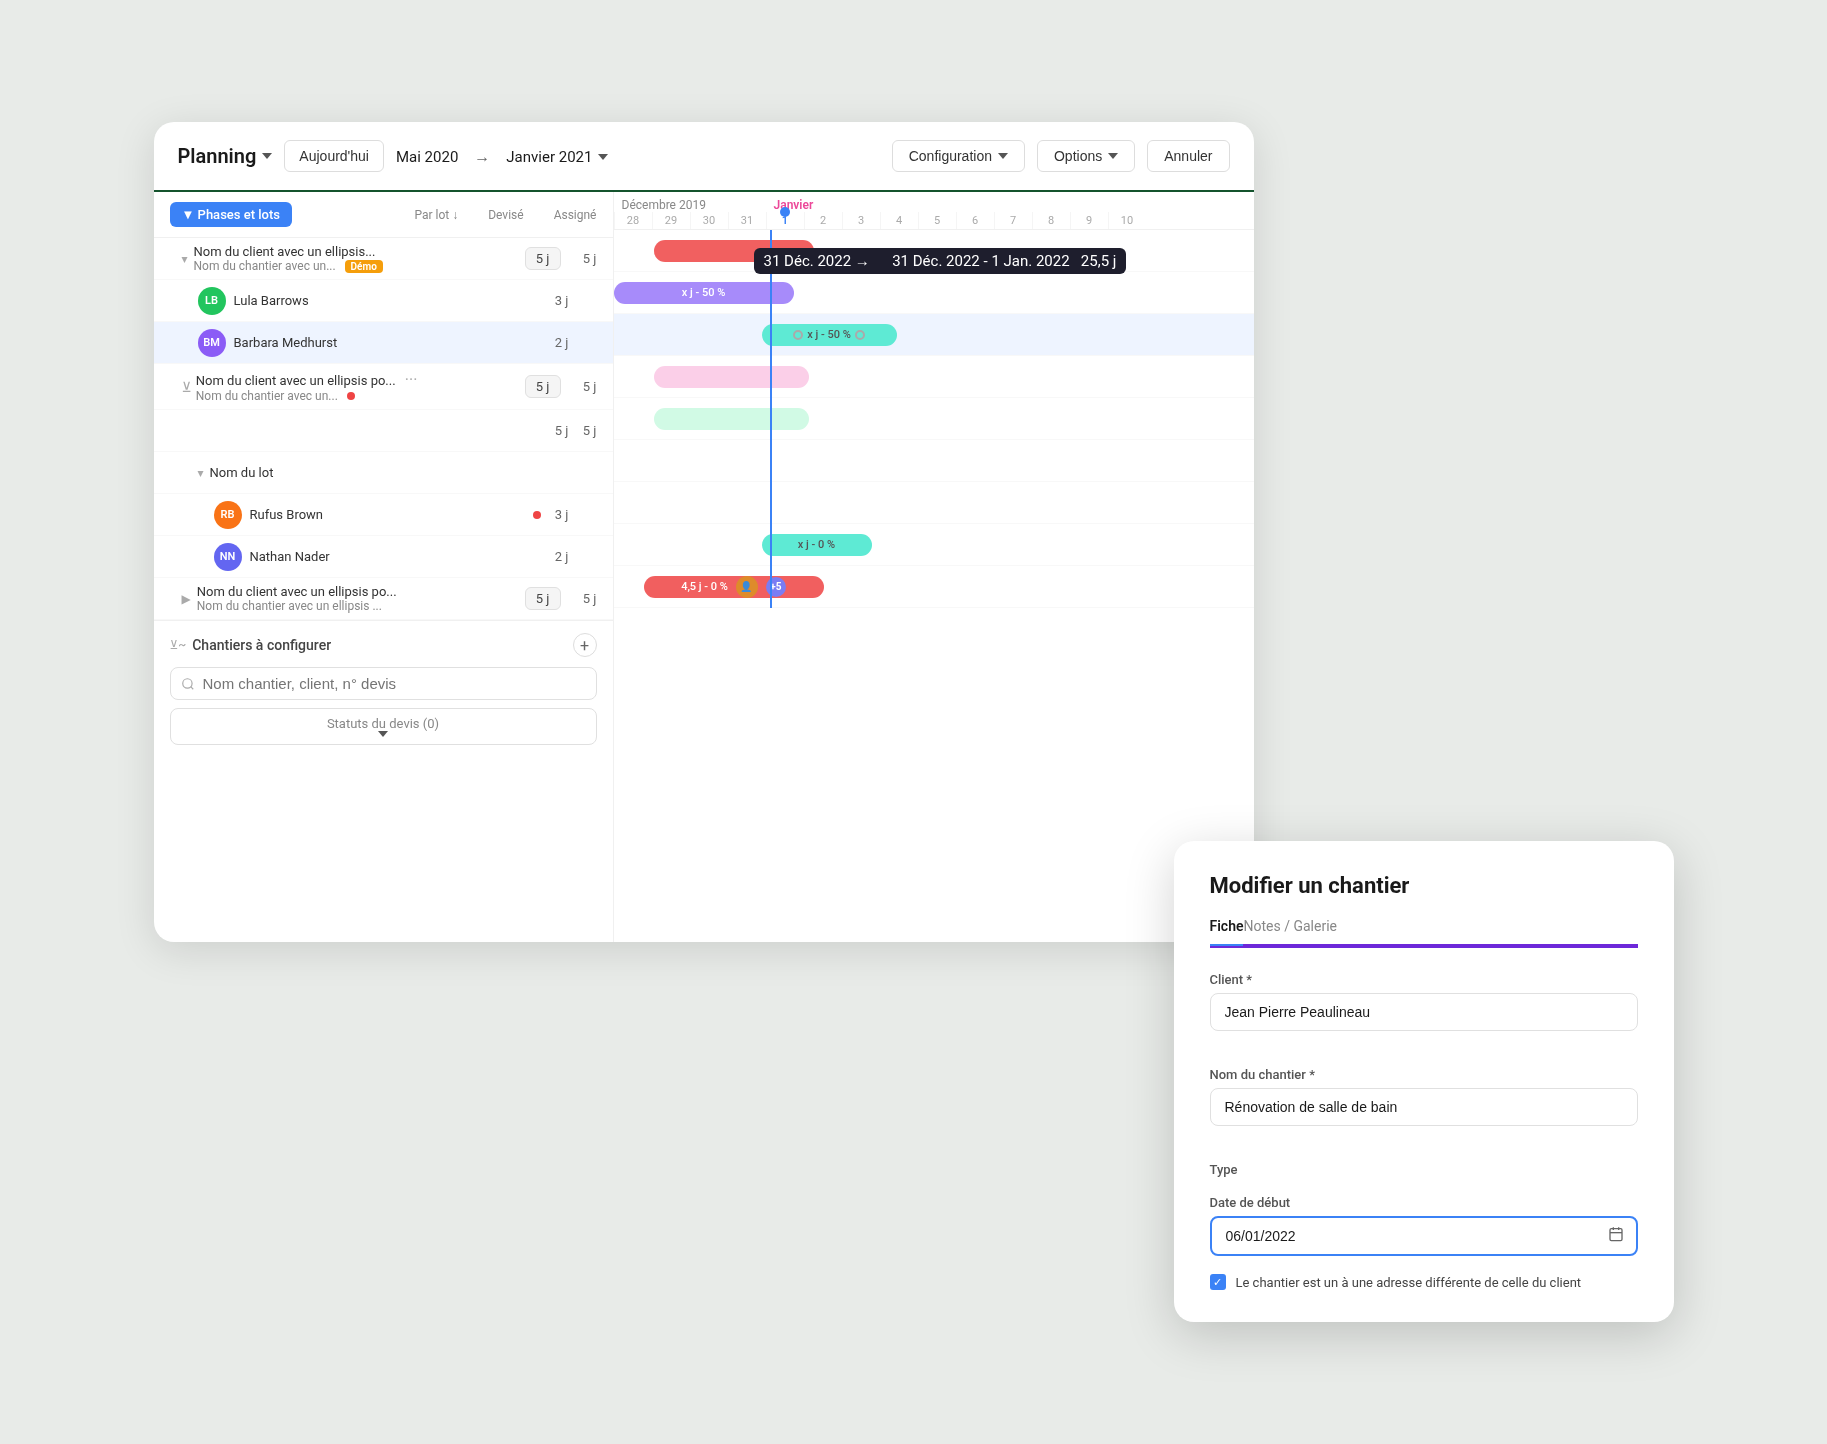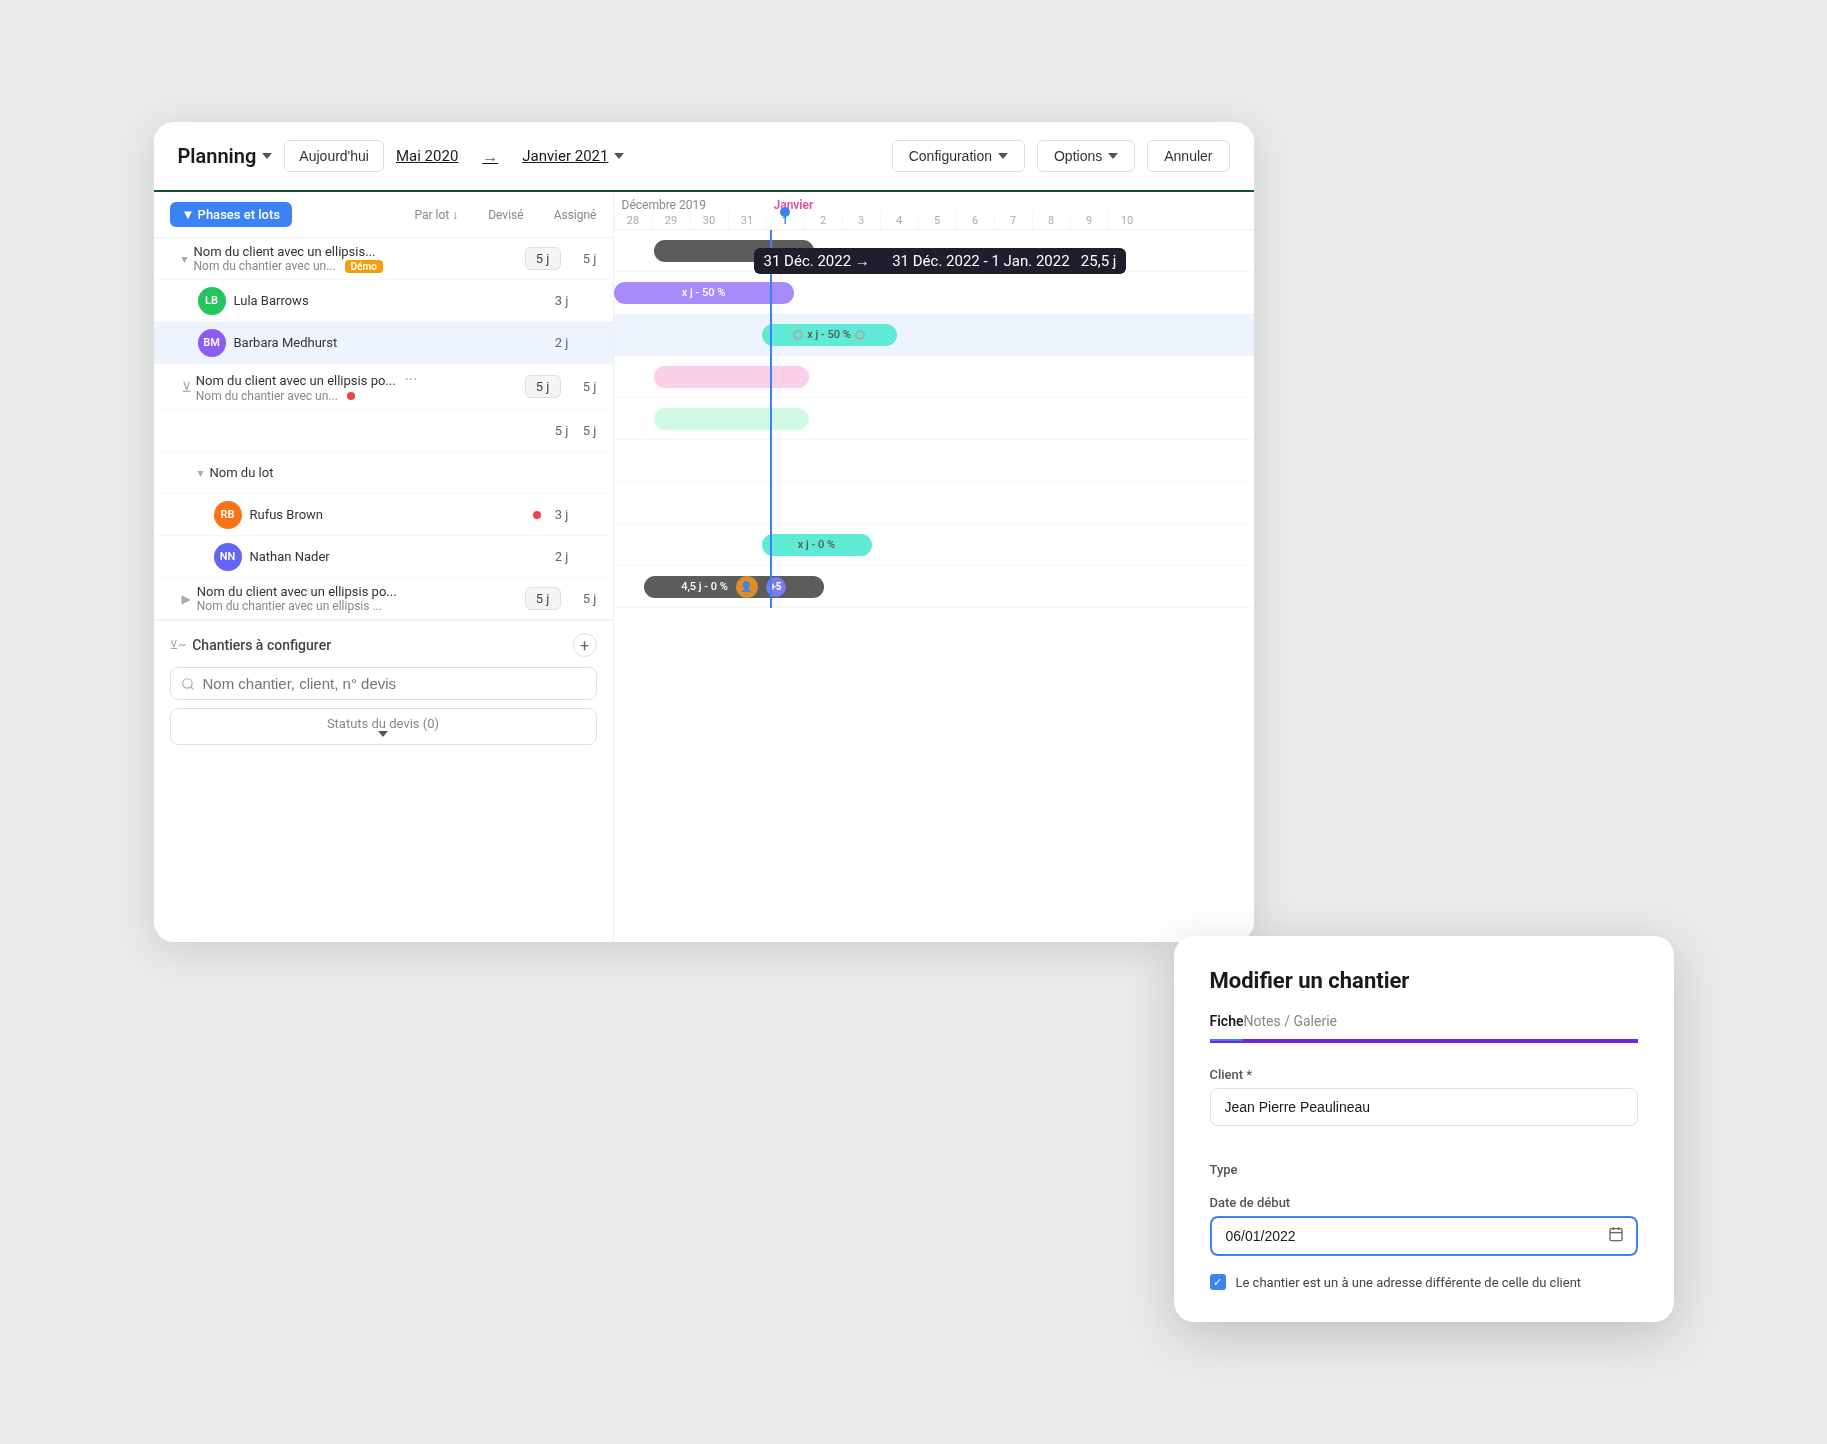--- a/index.html
+++ b/index.html
@@ -64,25 +64,24 @@
       border: 1px solid #ddd;
       border-radius: 6px;
       background: #fff;
       font-size: 14px;
       color: #333;
       cursor: pointer;
     }
 
     .date-range {
       display: flex;
-      align-items: center;
-      gap: 24px;
+      align-items: flex-end;
+      gap: 16px;
       font-size: 15px;
       color: #1a1a1a;
-      text-decoration: underline;
     }
 
     .arrow-icon { color: #666; font-size: 16px; }
 
     .date-with-chevron {
       display: flex;
       align-items: center;
       gap: 6px;
       cursor: pointer;
     }
@@ -300,21 +299,21 @@
       display: flex;
       align-items: center;
       justify-content: center;
       font-size: 11px;
       font-weight: 500;
       white-space: nowrap;
       top: 50%;
       transform: translateY(-50%);
     }
 
-    .bar-pink { background: #404040; color: #fff; opacity: 0.85; }
+    .bar-pink { background: #ef4444; color: #fff; opacity: 0.85; }
     .bar-purple { background: #a78bfa; color: #fff; }
     .bar-teal { background: #5eead4; color: #555; }
     .bar-pink-light { background: #fbcfe8; color: #888; }
 
     .plus-badge {
       background: #6366f1;
       color: #fff;
       border-radius: 50%;
       width: 20px;
       height: 20px;
@@ -786,20 +785,26 @@
       <div class="modal-tab">Notes / Galerie</div>
     </div>
 
     <div class="field-group">
       <div class="field-label">
         <span>Client *</span>
       </div>
       <input class="field-input" type="text" value="Jean Pierre Peaulineau" style="">
     </div>
 
+    <div class="field-group">
+      <div class="field-label">
+        <span>Nom du chantier *</span>
+      </div>
+      <input class="field-input" type="text" value="Rénovation de salle de bain" style="">
+    </div>
 
     <div class="field-group">
       <div class="field-label">Type</div>
     </div>
 
     <div class="field-group">
       <div class="field-label">Date de début</div>
       <div class="date-field-wrap">
         <input class="date-field" type="text" value="06/01/2022" style="">
         <span class="cal-icon">

